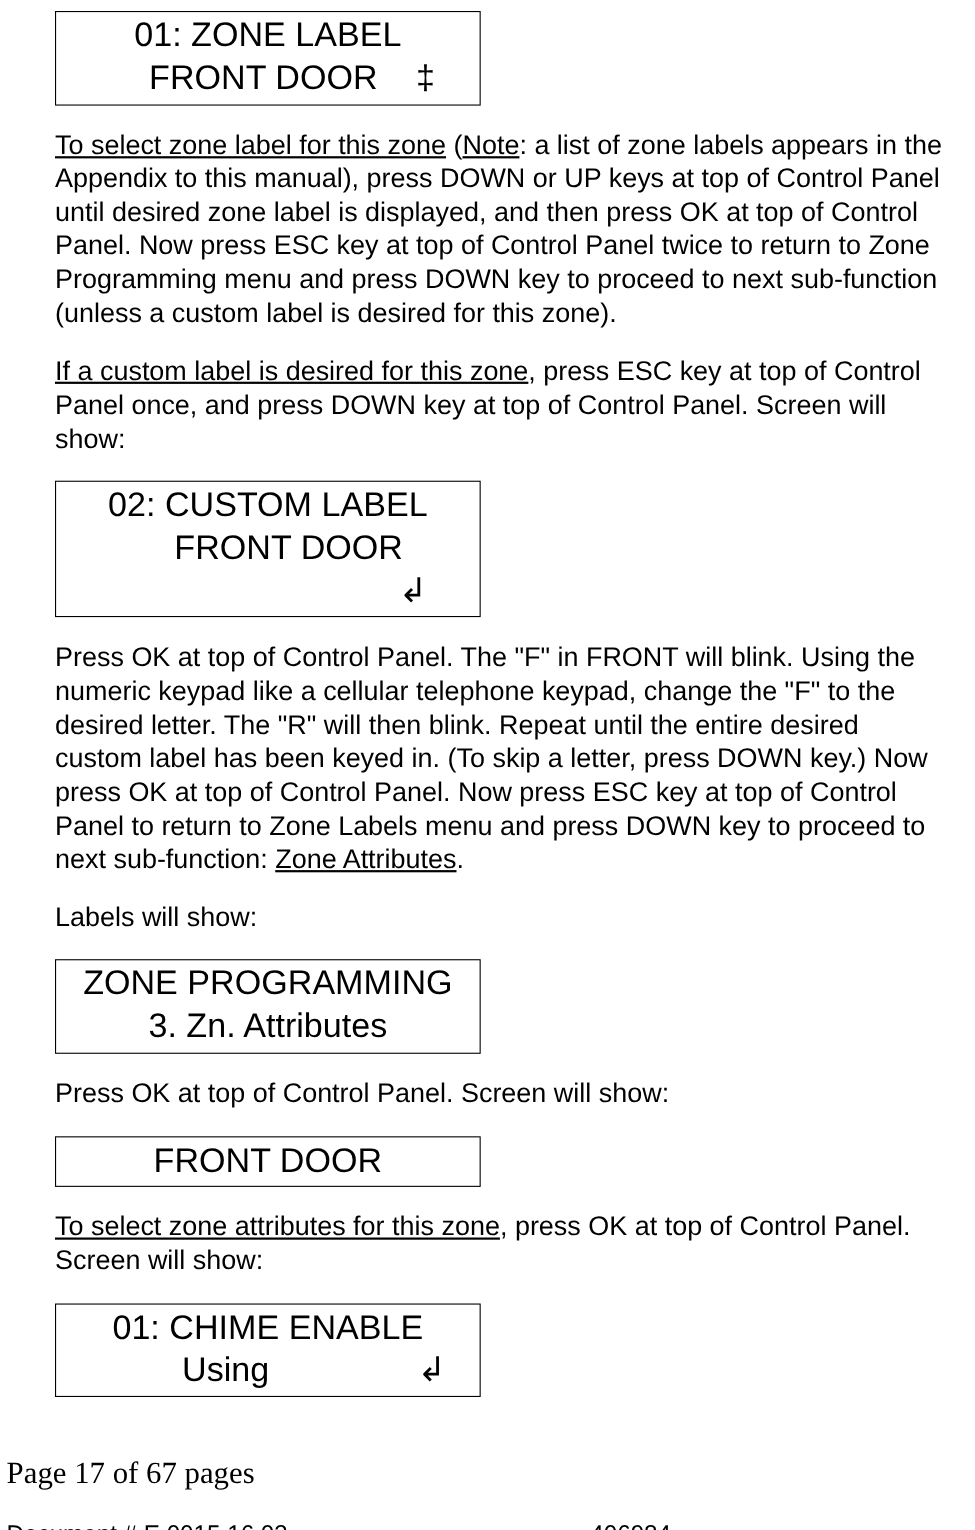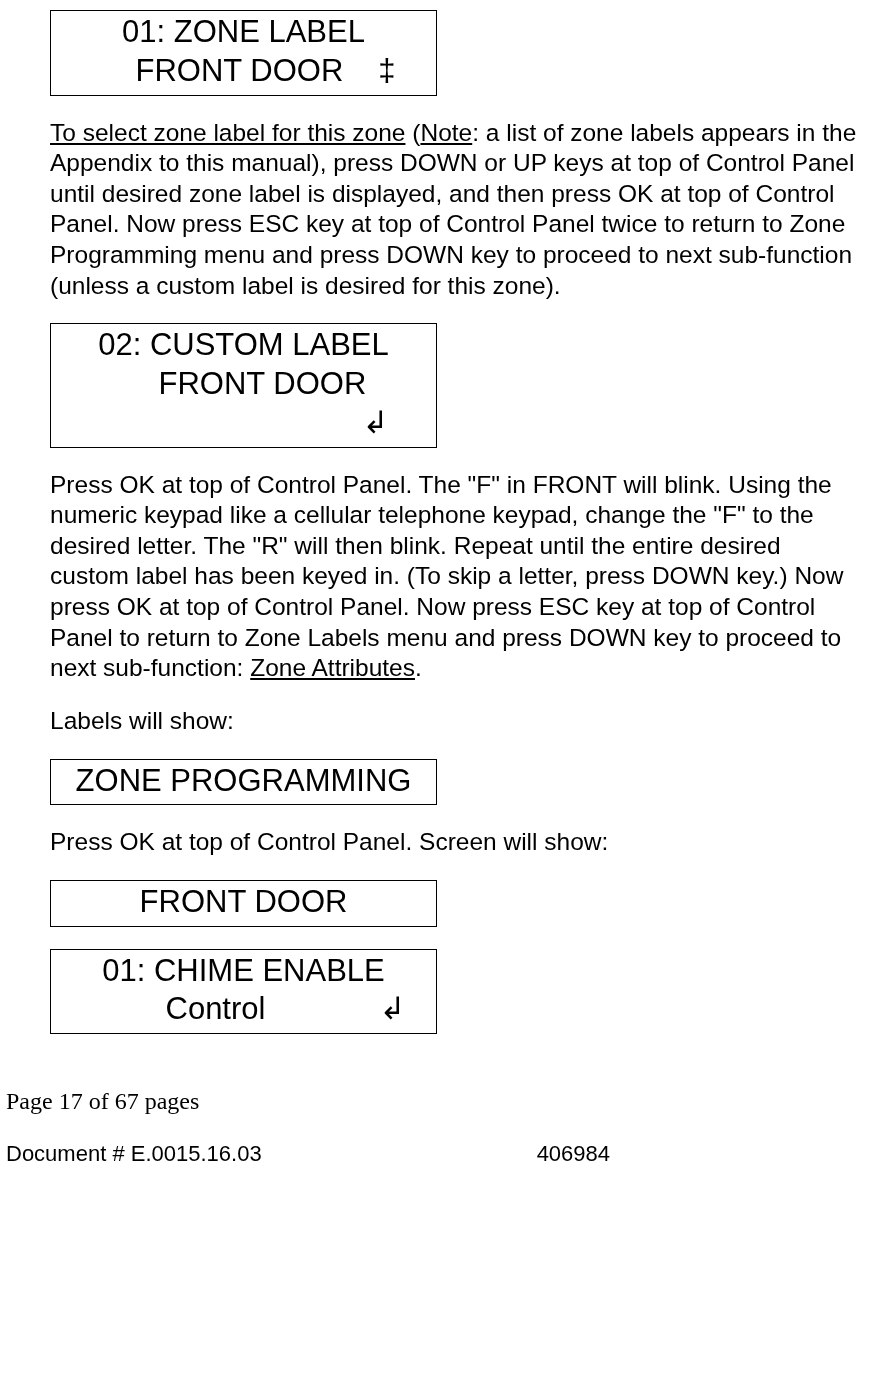--- a/index.html
+++ b/index.html
@@ -31,21 +31,21 @@
       position: relative;
     }
     p {
       margin: 0 18px 22px 0;
     }
     .u {
       text-decoration: underline;
     }
     .footer {
       font-family: "Times New Roman", Times, serif;
-      font-size: 24px;
+      font-size: 28px;
       padding-left: 6px;
       padding-top: 30px;
     }
     .footer-2 {
       font-family: Liberation Sans, sans-serif;
       font-size: 22px;
       padding-left: 6px;
       padding-top: 24px;
     }
     .docnum {
@@ -76,49 +76,56 @@
     <div>01: ZONE LABEL</div>
     <div class="line2">
       <span class="fd-line"><span>FRONT DOOR</span><span style="float:right;">‡</span></span>
     </div>
   </div>
 
   <p>
     <span class="u">To select zone label for this zone</span><span> (</span><span class="u">Note</span><span>: a list of zone labels appears in the Appendix to this manual), press DOWN or UP keys at top of Control Panel until desired zone label is displayed, and then press OK at top of Control Panel. Now press ESC key at top of Control Panel twice to return to Zone Programming menu and press DOWN key to proceed to next sub-function (unless a custom label is desired for this zone).</span>
   </p>
 
+  <p>
+    <span class="u">If a custom label is desired for this zone</span><span>, press ESC key at top of Control Panel once, and press DOWN key at top of Control Panel. Screen will show:</span>
+  </p>
 
   <div class="display-box">
     <div>02: CUSTOM LABEL</div>
     <div class="line2">
       <span class="fd-line" style="width:230px; left:30px;"><span>FRONT DOOR</span><span style="float:right;">↲</span></span>
     </div>
   </div>
 
   <p>
     <span>Press OK at top of Control Panel. The "F" in FRONT will blink. Using the numeric keypad like a cellular telephone keypad, change the "F" to the desired letter. The "R" will then blink. Repeat until the entire desired custom label has been keyed in. (To skip a letter, press DOWN key.) Now press OK at top of Control Panel. Now press ESC key at top of Control Panel to return to Zone Labels menu and press DOWN key to proceed to next sub-function: </span><span class="u">Zone Attributes</span><span>.</span>
   </p>
 
   <p>Labels will show:</p>
 
   <div class="display-box">
     <div>ZONE PROGRAMMING</div>
+    <div>3. Zn. Attributes</div>
   </div>
 
   <p>Press OK at top of Control Panel. Screen will show:</p>
 
   <div class="display-box">
     <div>FRONT DOOR</div>
   </div>
 
+  <p>
+    <span class="u">To select zone attributes for this zone</span><span>, press OK at top of Control Panel. Screen will show:</span>
+  </p>
 
   <div class="display-box" style="">
     <div>01: CHIME ENABLE</div>
     <div class="line2">
-      <span class="enable-line"><span>Control</span><span style="float:right;">↲</span></span>
+      <span class="enable-line"><span>Using</span><span style="float:right;">↲</span></span>
     </div>
   </div>
 
 </div>
 
 <div class="footer">Page 17 of  67 pages</div>
 <div class="footer-2">
   <span>Document # E.0015.16.03</span><span class="docnum">406984</span>
 </div>
 

